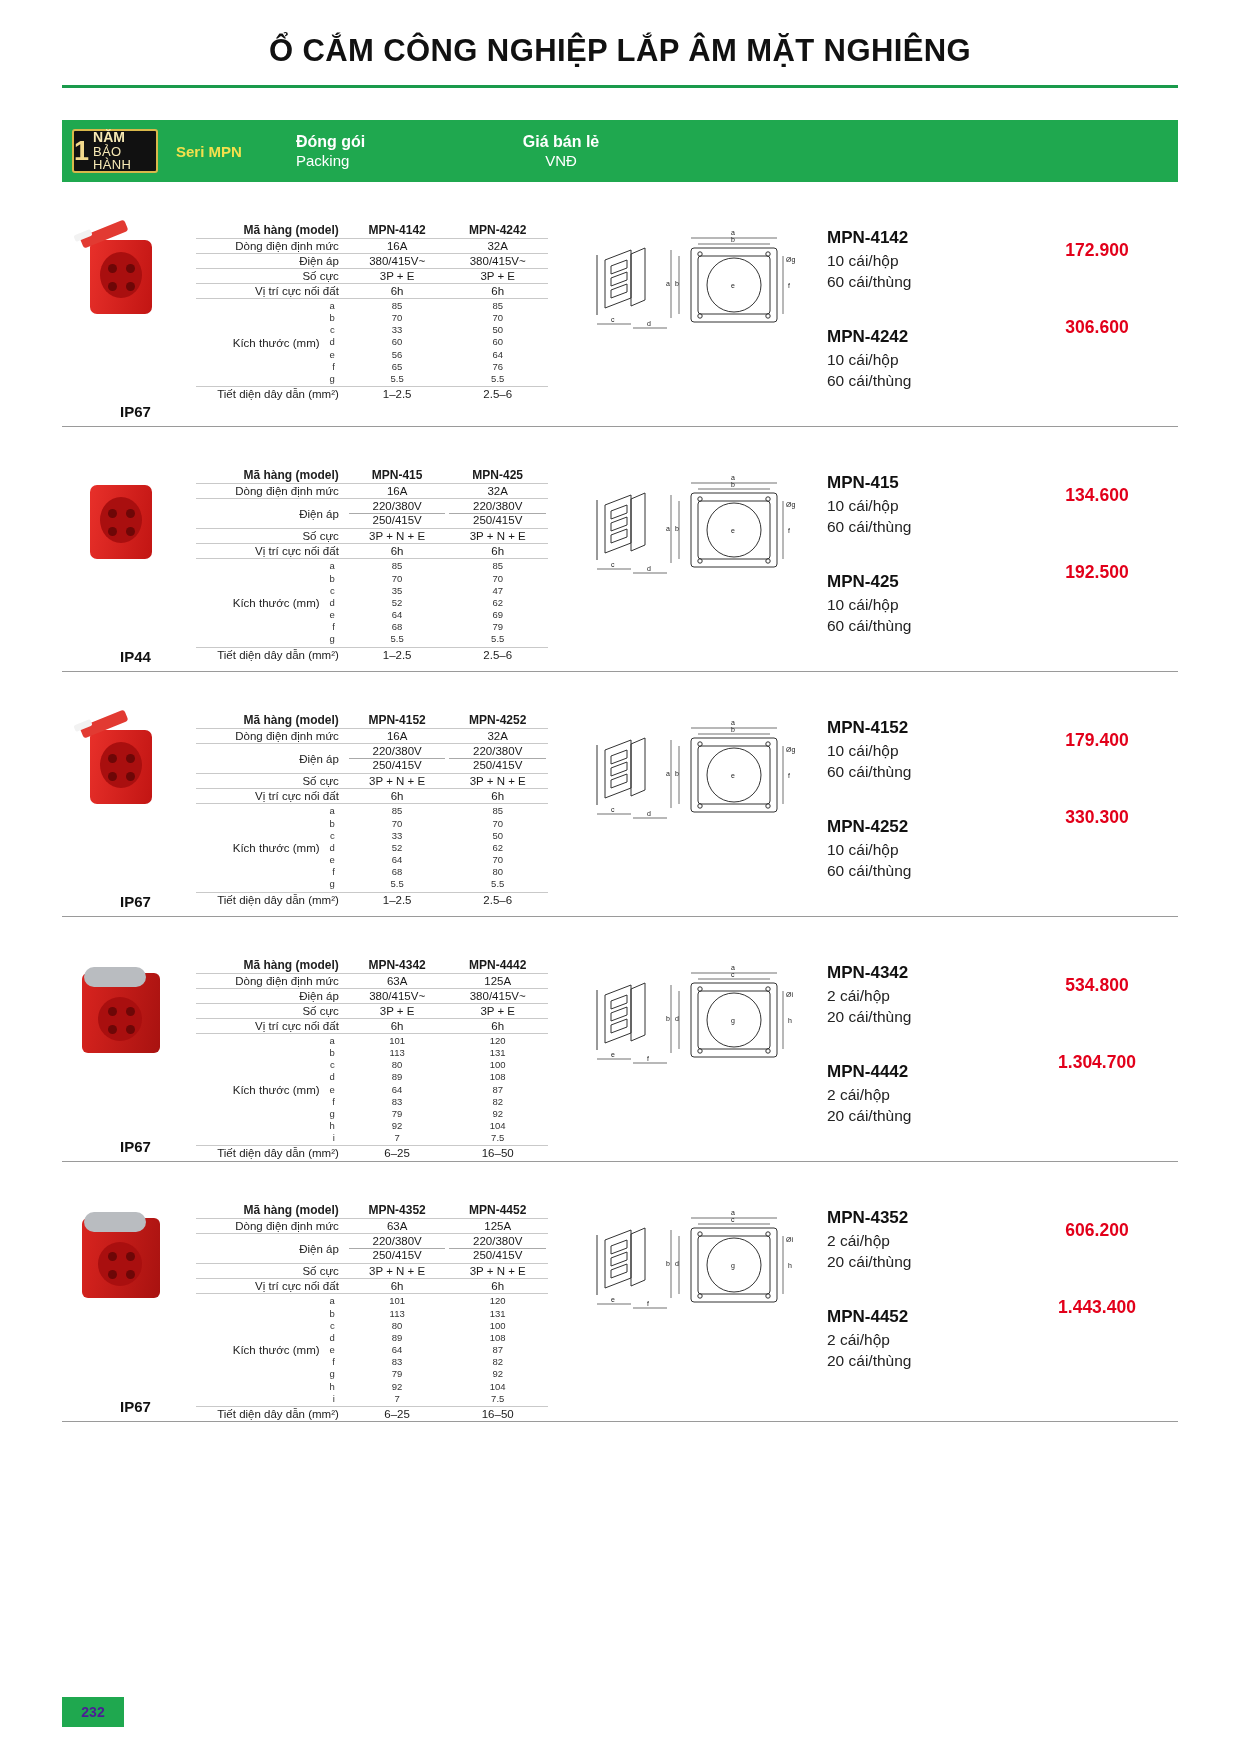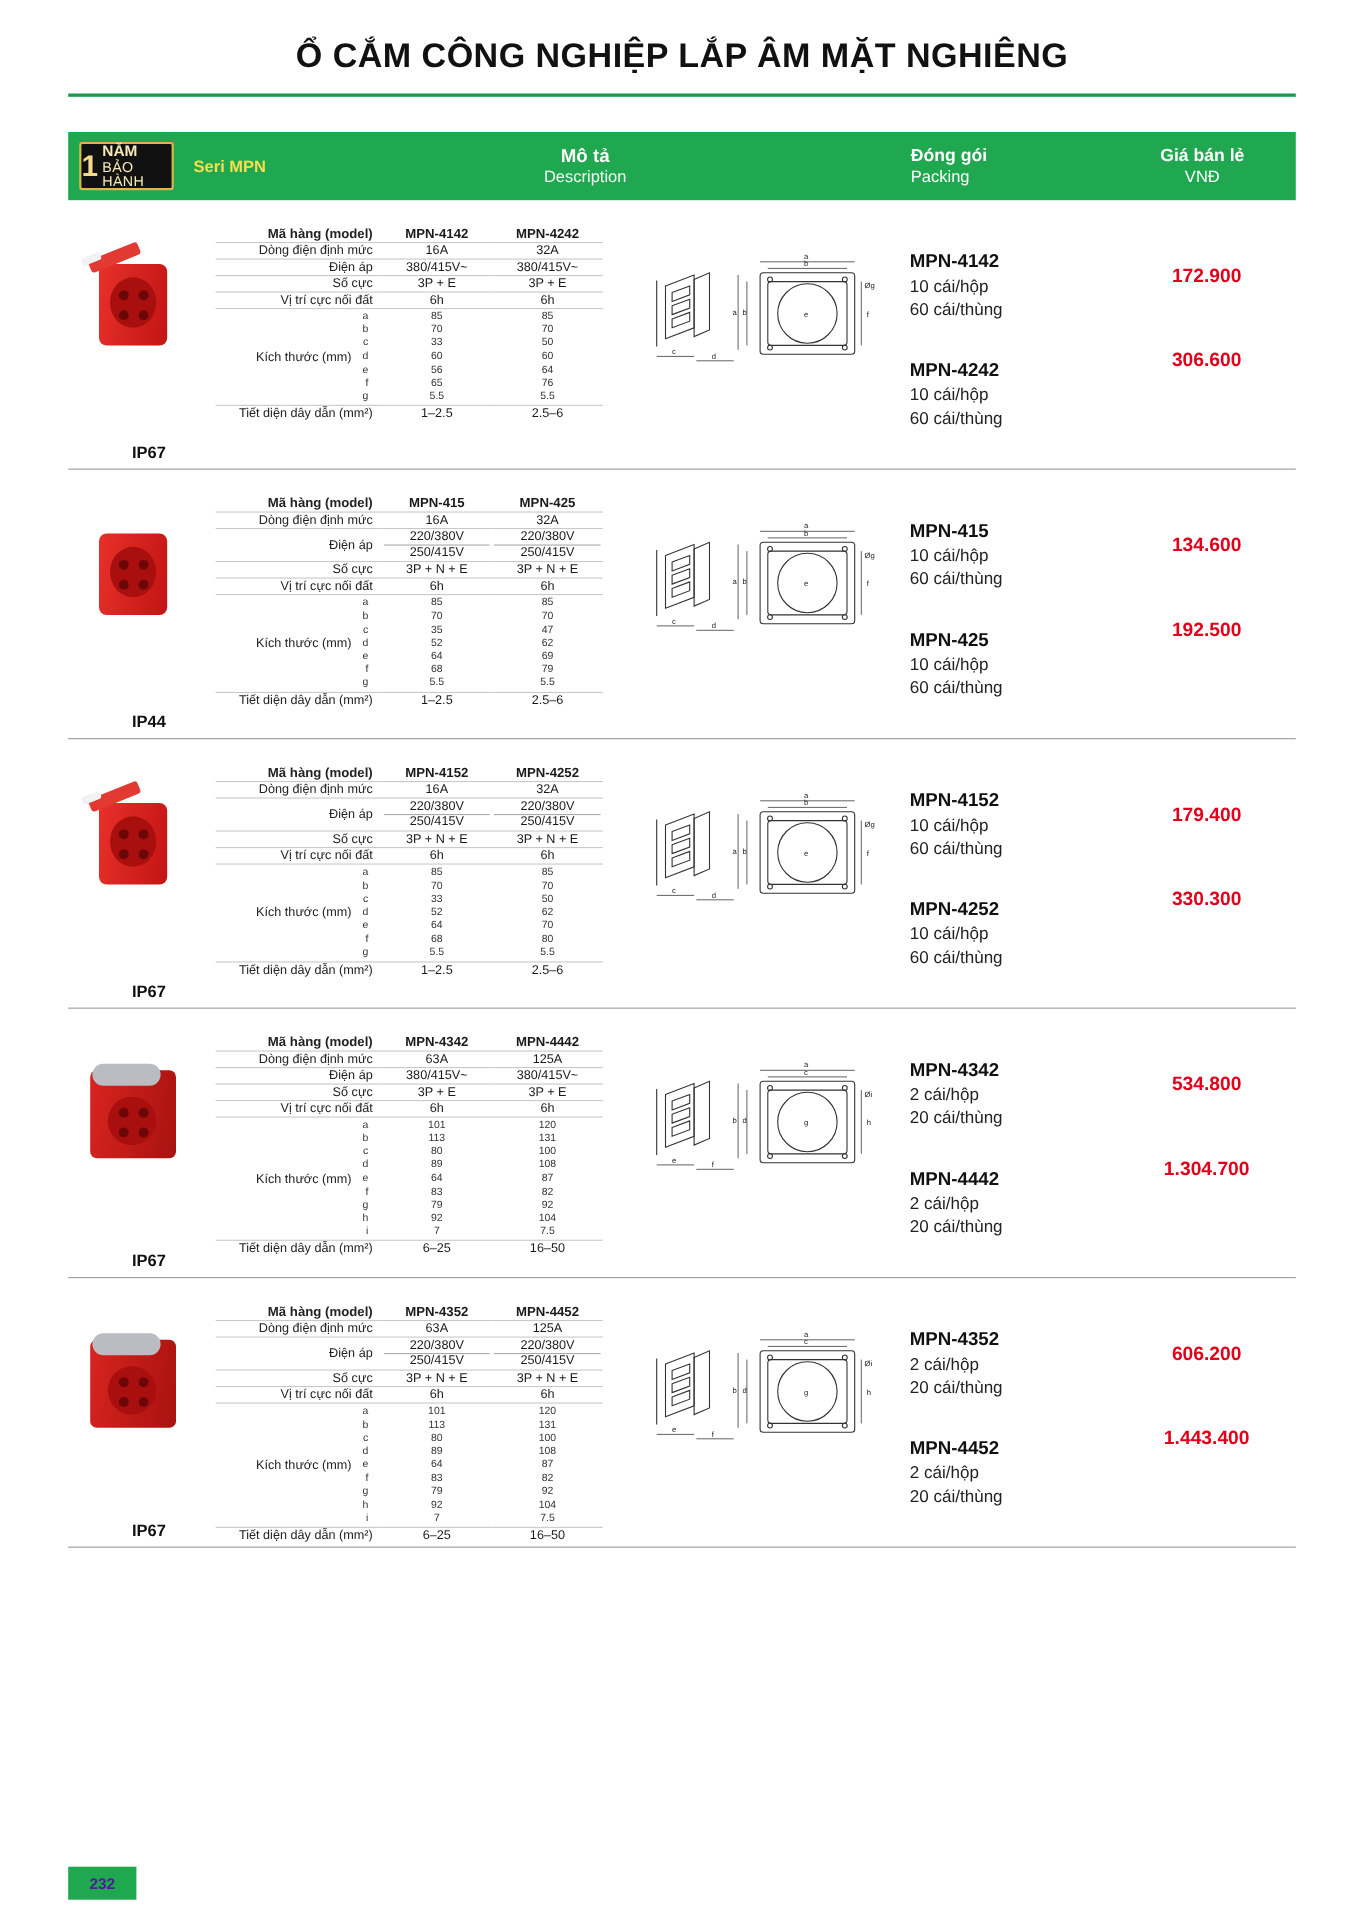--- a/index.html
+++ b/index.html
@@ -74,21 +74,21 @@
   .prow:last-child { border-bottom:1px solid #9a9a9a; }
   .col-img {
     width:120px; flex:none;
     position:relative;
     padding-top:40px;
   }
   .ip-label {
     position:absolute; bottom:6px; left:58px;
     font-size:15px; font-weight:bold; color:#111;
   }
-  .col-spec { width:385px; flex:none; padding-top:22px;}
+  .col-spec { width:385px; flex:none; padding-top:40px;}
   .col-draw { width:260px; flex:none; padding-top:38px; }
   .col-pack { width:190px; flex:none; padding-top:46px; }
   .col-price { width:160px; flex:none; padding-top:58px; text-align:center;}
 
   table.spec { border-collapse:collapse; width:352px; margin-left:14px; font-size:11.5px; }
   table.spec td { padding:1px 2px; }
   table.spec tr.line td { border-bottom:1px solid #c9c9c9; }
   .sp-label { text-align:right; padding-right:8px !important; color:#222; width:150px;}
   .sp-val { text-align:center; width:100px; }
   .sp-head { font-weight:bold; font-size:12px; }
@@ -153,24 +153,20 @@
 
 <div class="header-bar">
   <div class="warranty-badge">
     <div class="num">1</div>
     <div class="txt">
       <div class="t1">NĂM</div>
       <div class="t2">BẢO HÀNH</div>
     </div>
   </div>
   <div class="hdr-seri">Seri MPN</div>
-  <div class="hdr-desc">
-    <div class="l1">Mô tả</div>
-    <div class="l2">Description</div>
-  </div>
   <div class="hdr-pack">
     <div class="l1">Đóng gói</div>
     <div class="l2">Packing</div>
   </div>
   <div class="hdr-price">
     <div class="l1">Giá bán lẻ</div>
     <div class="l2">VNĐ</div>
   </div>
 </div>
 

